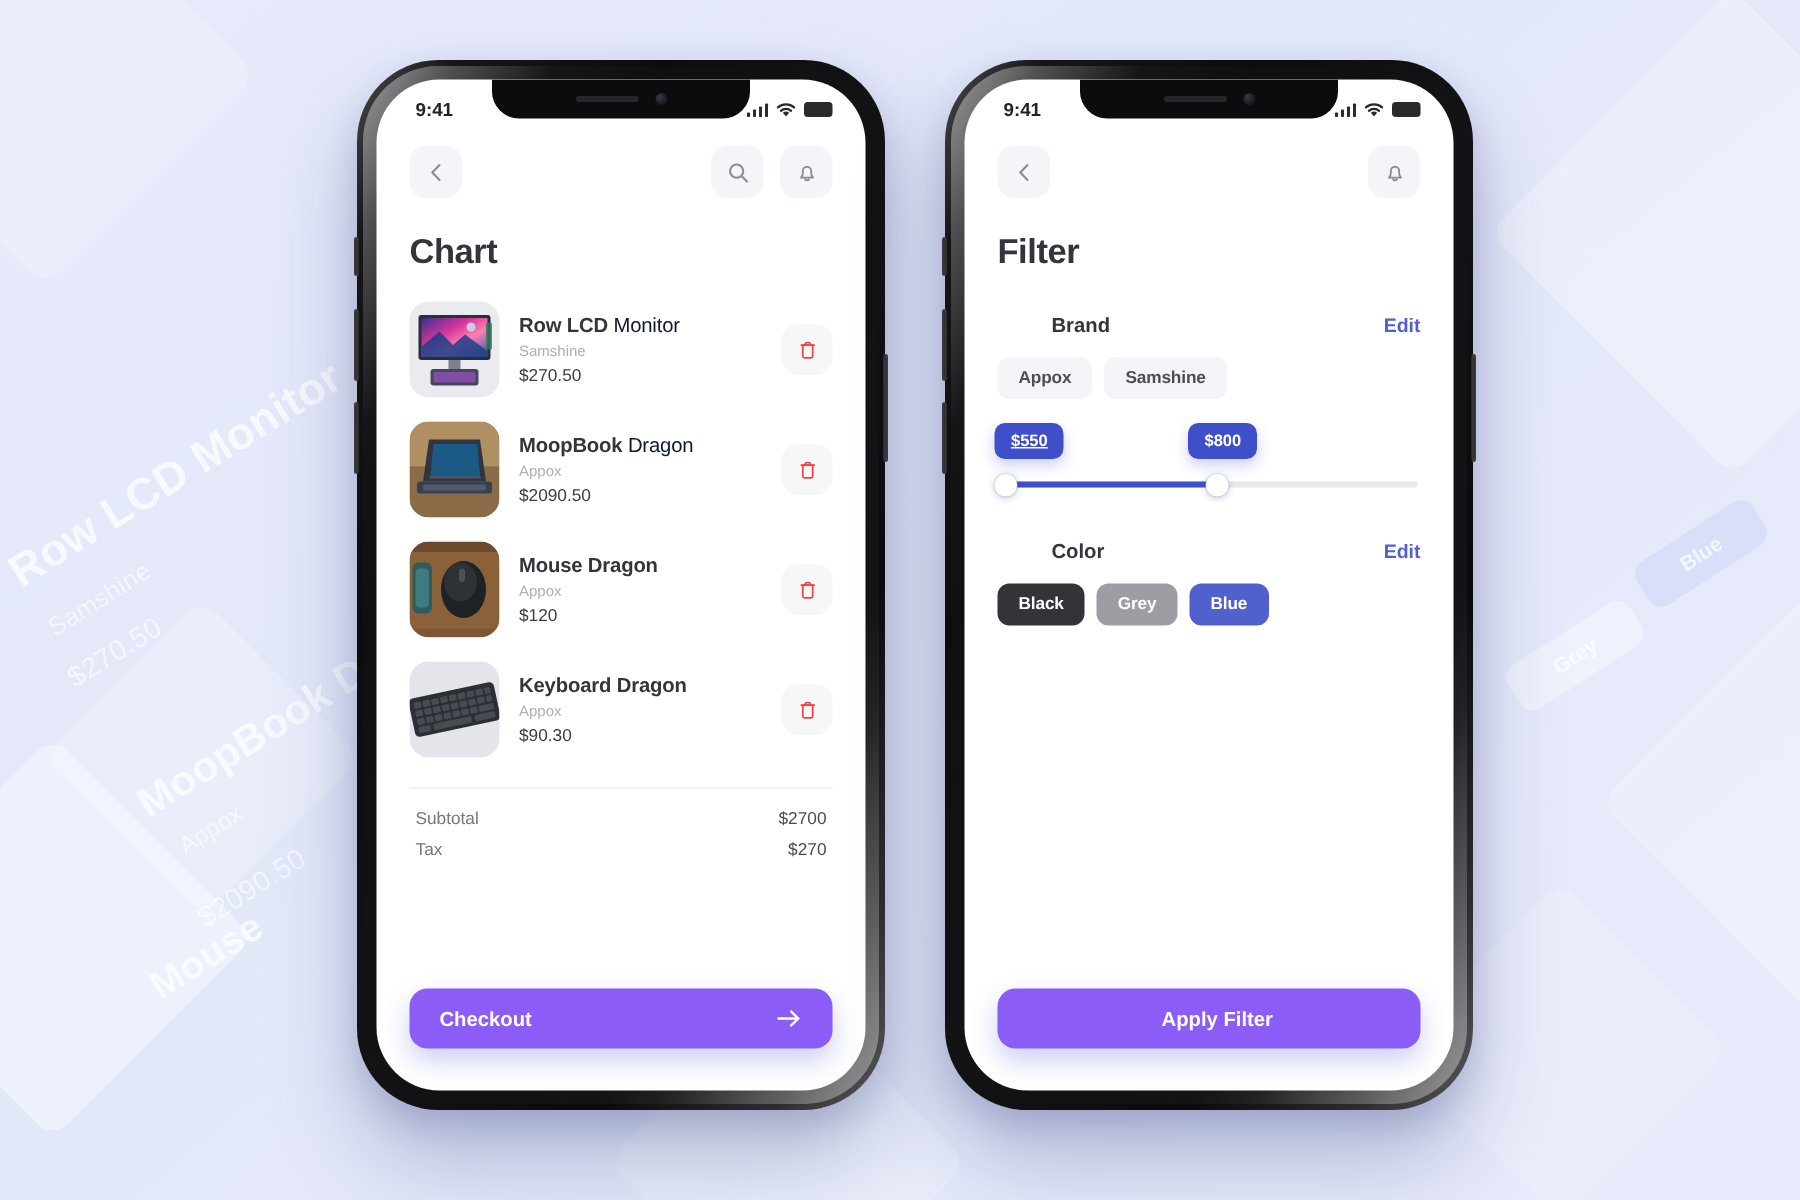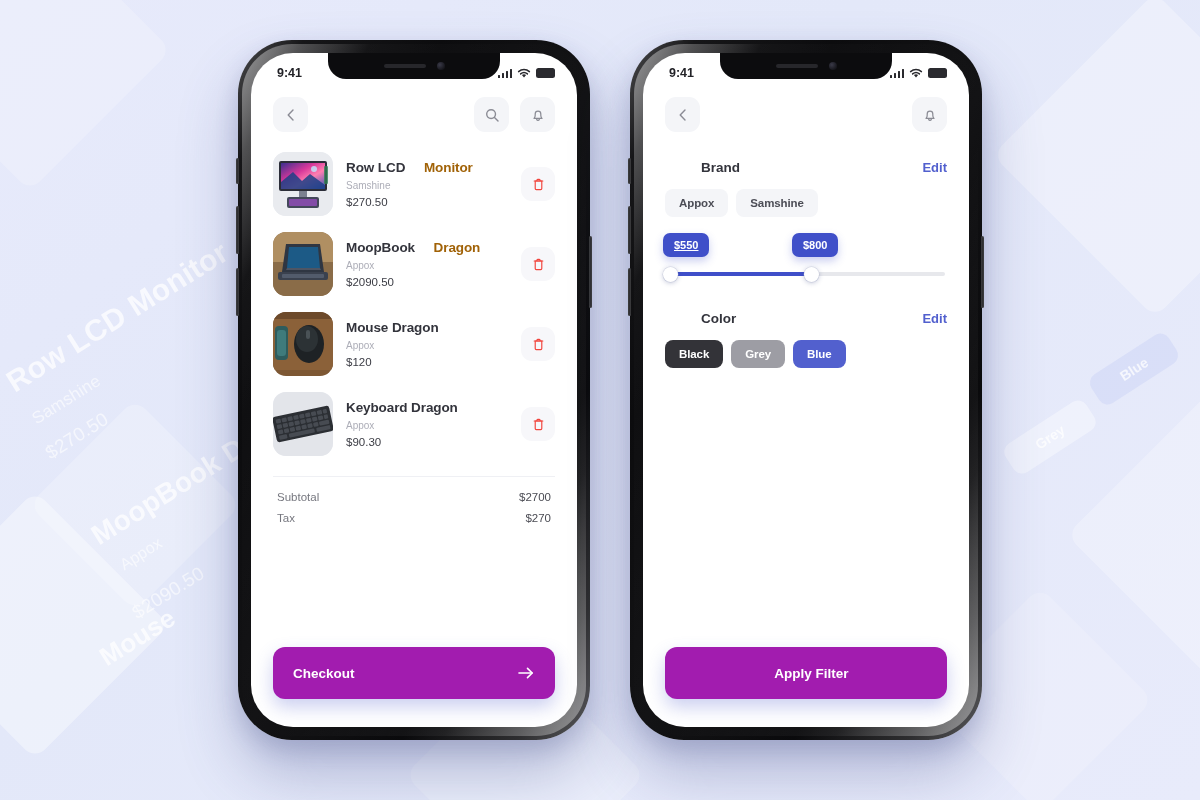--- a/index.html
+++ b/index.html
@@ -125,21 +125,21 @@
     padding: 8px 4px; gap: 13px;
   }
   .thumb {
     width: 60px; height: 64px; border-radius: 13px;
     flex: 0 0 auto; overflow: hidden; position: relative;
     background: #eceef3;
   }
   .thumb svg { display:block; width: 100%; height: 100%; }
   .cart-info { flex: 1 1 auto; min-width: 0; }
   .cart-name { font-size: 13.5px; font-weight: 700; color: #33343c; letter-spacing: -0.1px; }
-  .cart-name .soft { font-weight: 700; color: #a16207; padding-left: 15px; }
+  .cart-name .soft { font-weight: 400; color: #0f172a; }
   .cart-brand { font-size: 10px; color: #adaeb8; margin-top: 5px; }
   .cart-price { font-size: 11.5px; color: #3b3c44; margin-top: 5px; font-weight: 500; }
   .trash-btn {
     width: 34px; height: 34px; border-radius: 11px;
     background: #f7f7fa;
     display: flex; align-items: center; justify-content: center;
     flex: 0 0 auto; color: #f2453d;
   }
 
   .divider { height: 1px; background: #eff0f4; margin: 12px 22px 0 22px; }
@@ -149,22 +149,22 @@
   .tot-row { display: flex; justify-content: space-between; align-items: baseline; margin-bottom: 9px; }
   .tot-label { font-size: 11.5px; color: #76777f; }
   .tot-val   { font-size: 11.5px; color: #4a4b53; }
   .tot-row.grand { margin-top: 4px; }
   .tot-row.grand .tot-label { font-size: 16px; color: #33343c; font-weight: 400; }
   .tot-row.grand .tot-val   { font-size: 18px; color: #33343c; font-weight: 700; letter-spacing: -0.3px; }
 
   
   .primary-btn {
     position: absolute; left: 22px; right: 22px; bottom: 28px;
-    height: 52px; border-radius: 12px;
-    background: #a21caf;
+    height: 40px; border-radius: 12px;
+    background: #8b5cf6;
     display: flex; align-items: center;
     color: #fff; font-size: 13.5px; font-weight: 700;
     box-shadow: 0 8px 18px rgba(82,96,206,0.30);
   }
   .primary-btn.between { justify-content: space-between; padding: 0 20px; }
   .primary-btn.center  { justify-content: center; padding-left: 11px; }
 
   
   .filter-body { padding: 0 22px; }
   .sec-head {
@@ -281,20 +281,21 @@
         </div>
         <div class="icon-btn">
           <svg width="16" height="16" viewBox="0 0 16 16">
             <path d="M4 11.4 h8 c-1 -0.8 -1.2 -1.6 -1.2 -3.1 v-1.3 a2.8 2.8 0 0 0 -5.6 0 v1.3 c0 1.5 -0.2 2.3 -1.2 3.1 Z" stroke="#8b8c95" stroke-width="1.25" fill="none" stroke-linejoin="round"></path>
             <path d="M6.7 12.4 a1.4 1.4 0 0 0 2.6 0" stroke="#8b8c95" stroke-width="1.25" fill="none" stroke-linecap="round"></path>
           </svg>
         </div>
       </div>
     </div>
 
+    <div class="page-title">Chart</div>
 
     <div class="cart-list">
 
       <div class="cart-row">
         <div class="thumb">
           <svg viewBox="0 0 60 64" preserveAspectRatio="none">
             <rect width="60" height="64" fill="#e9ebef"></rect>
             <rect x="6" y="9" width="48" height="30" rx="2" fill="#2b2d38"></rect>
             <defs>
                 <linearGradient id="mon1" x1="0" y1="0" x2="1" y2="1">
@@ -498,20 +499,21 @@
       <div class="hdr-right">
         <div class="icon-btn">
           <svg width="16" height="16" viewBox="0 0 16 16">
             <path d="M4 11.4 h8 c-1 -0.8 -1.2 -1.6 -1.2 -3.1 v-1.3 a2.8 2.8 0 0 0 -5.6 0 v1.3 c0 1.5 -0.2 2.3 -1.2 3.1 Z" stroke="#8b8c95" stroke-width="1.25" fill="none" stroke-linejoin="round"></path>
             <path d="M6.7 12.4 a1.4 1.4 0 0 0 2.6 0" stroke="#8b8c95" stroke-width="1.25" fill="none" stroke-linecap="round"></path>
           </svg>
         </div>
       </div>
     </div>
 
+    <div class="page-title">Filter</div>
 
     <div class="filter-body">
 
       <div class="sec-head">
         <span class="sec-title">Brand</span>
         <span class="sec-edit">Edit</span>
       </div>
       <div class="chip-row">
         <span class="chip plain">Appox</span>
         <span class="chip plain">Samshine</span>

